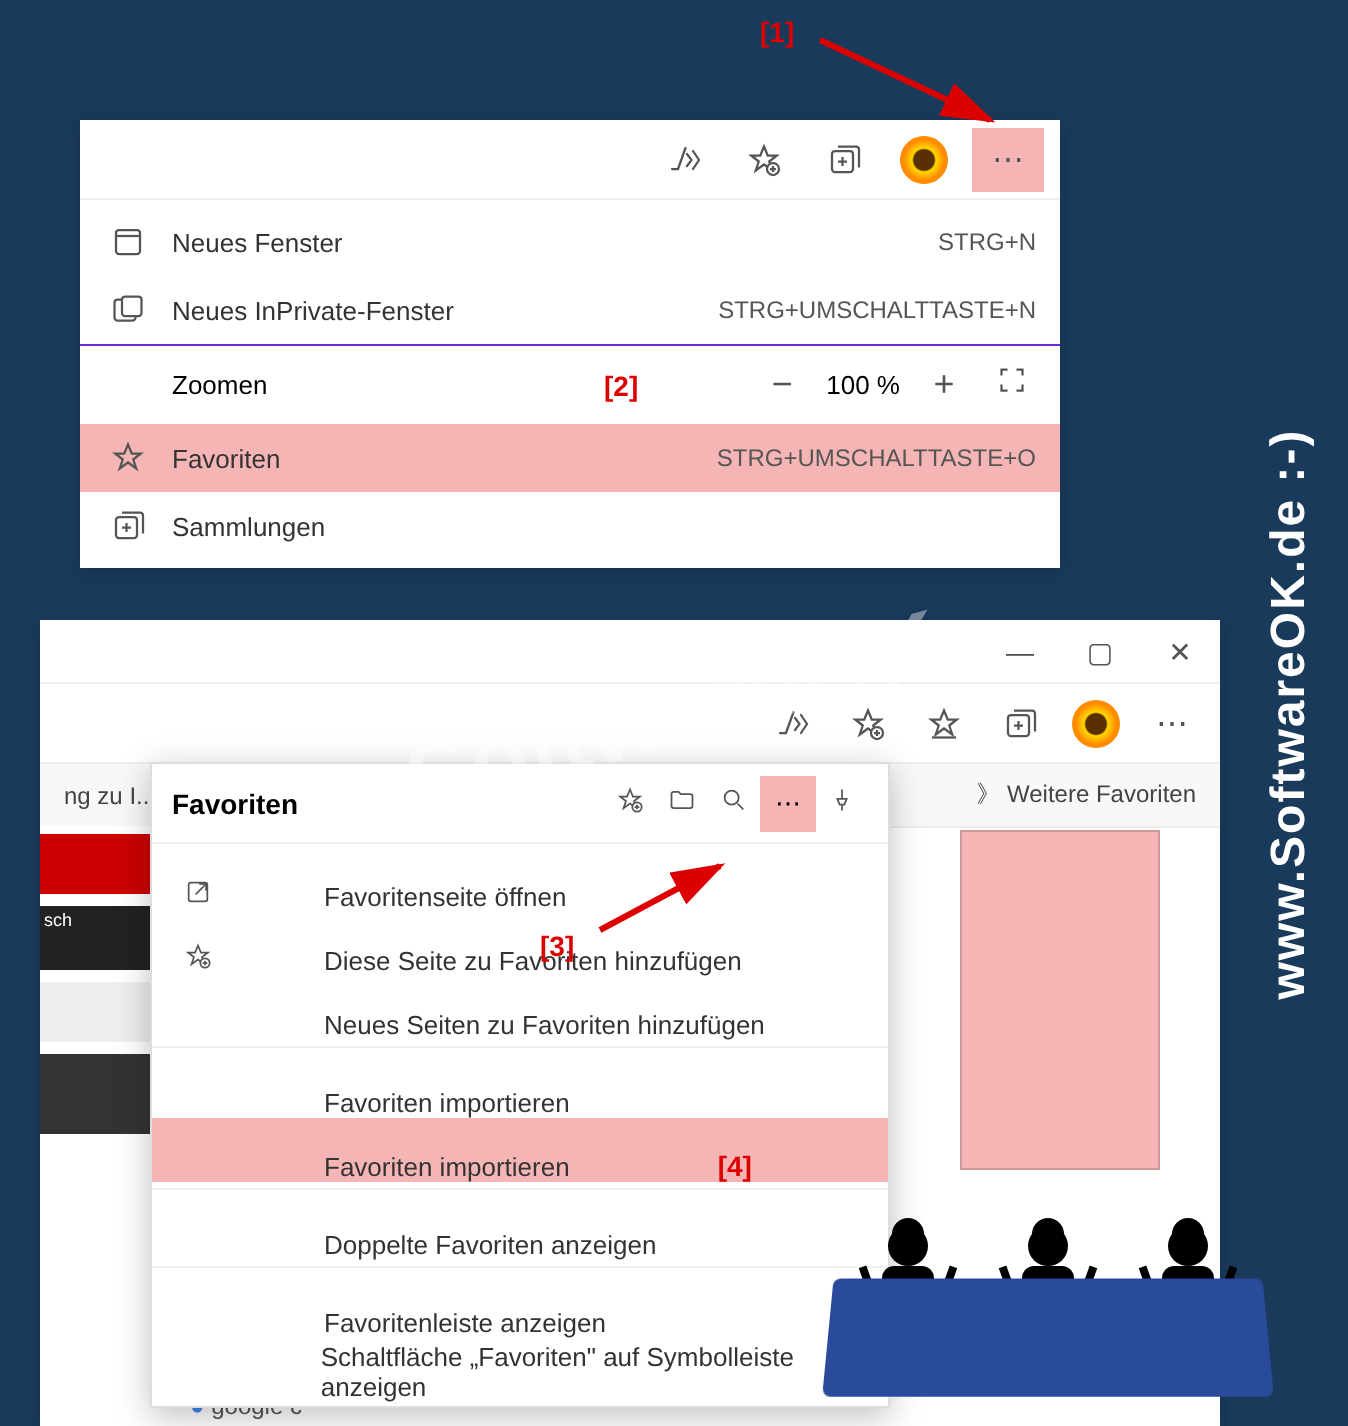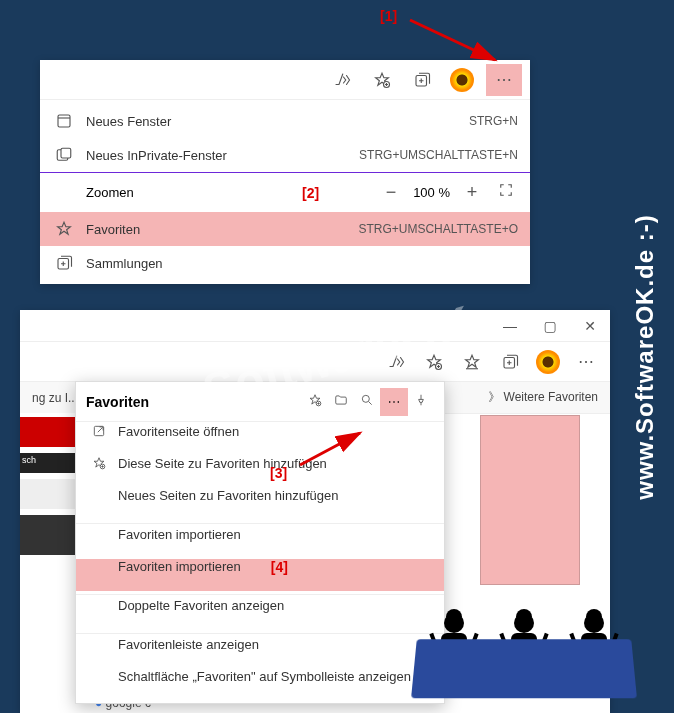--- a/index.html
+++ b/index.html
@@ -169,25 +169,26 @@
       border-bottom: 1px solid #eee;
     }
     .fav-header .title { flex: 1; font-weight: 600; font-size: 14px; }
     .fav-header .hicon { width: 26px; text-align: center; color: #555; }
     .fav-more { background: #f5b5b5; width: 28px; height: 28px; display:flex;align-items:center;justify-content:center;}
     .fav-menu {
       padding: 2px 0;
     }
     .fmenu-row {
       display: flex;
-      align-items: flex-start;
+      align-items: flex-end;
       height: 32px;
       padding: 0 12px;
       color: #333;
       font-size: 13px;
+      gap: 44px;
     }
     .fmenu-row.highlighted { background: #f5b5b5; }
     .fmenu-row .ficon {
       width: 22px; margin-right: 8px; text-align:center; color: #555;
     }
     .sep { height: 1px; background: #eee; margin: 3px 0; }
     .red-box {
       position: absolute;
       right: 30px;
       top: 105px;
@@ -196,21 +197,21 @@
       background: #f5b5b5;
       border: 1px solid #c99;
     }
     .behind-left {
       position: absolute;
       left: 0; top: 103px; width: 55px; height: 260px;
       background: linear-gradient(#fff, #fff);
       overflow: hidden;
     }
     .behind-left .strip { height: 30px; background: #c00; margin-top: 4px;}
-    .behind-left .dark { height: 20px; background: #222; margin-top: 6px; color:#fff; font-size:9px; padding:2px;}
+    .behind-left .dark { height: 32px; background: #222; margin-top: 6px; color:#fff; font-size:9px; padding:2px;}
     
     .judges {
       position: absolute;
       right: 40px;
       bottom: 15px;
       width: 220px;
       height: 130px;
       z-index: 60;
     }
     .desk {

